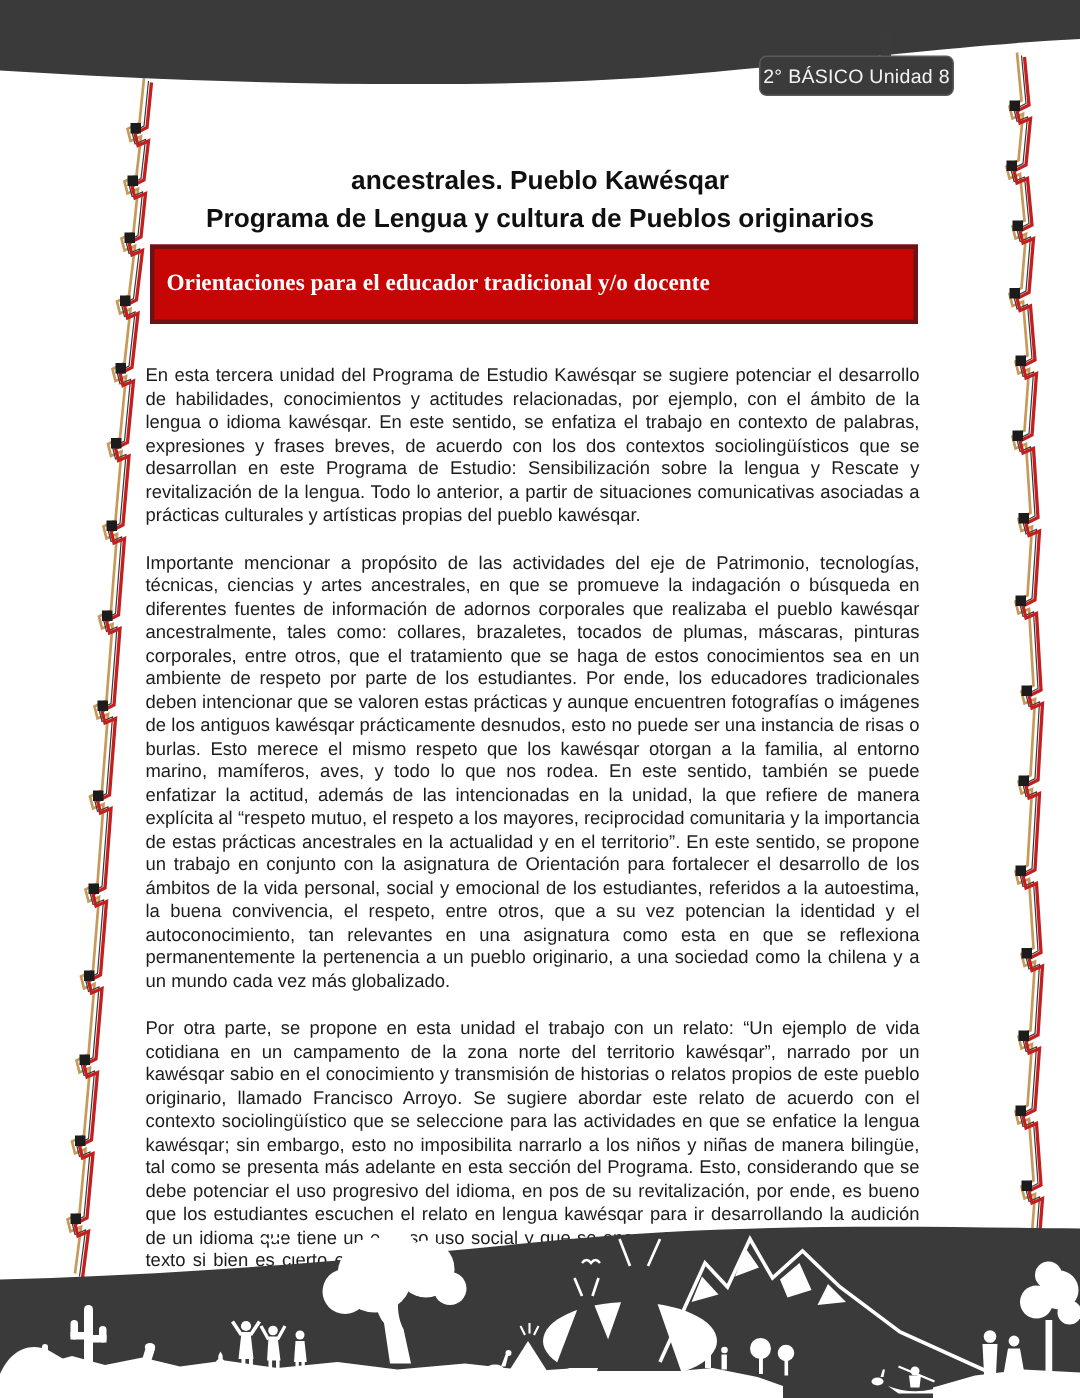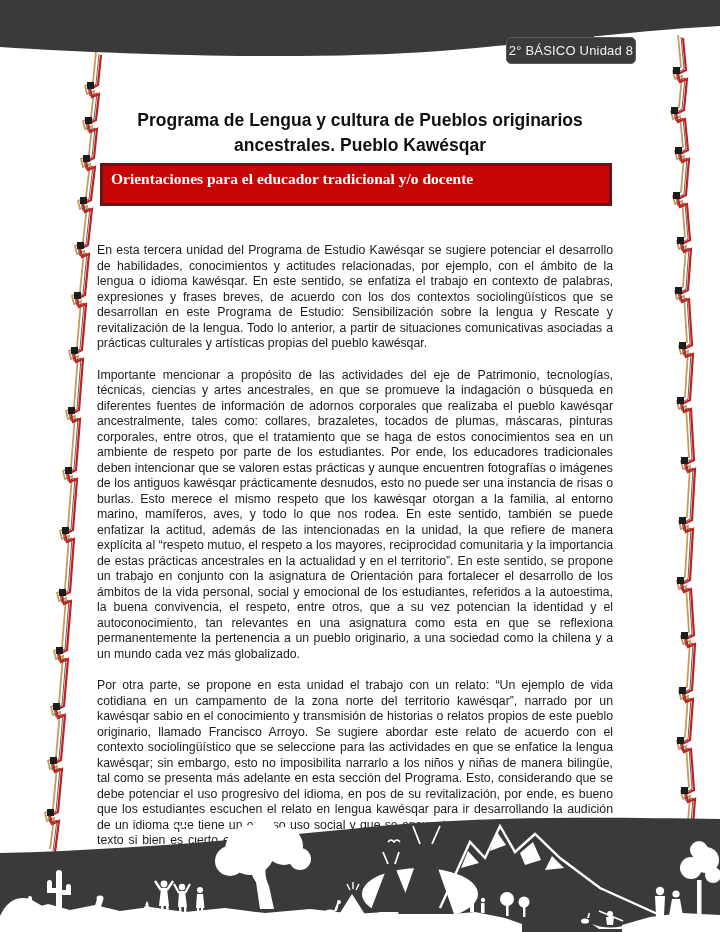--- a/index.html
+++ b/index.html
@@ -17,21 +17,21 @@
   .badge-stem{position:absolute;top:22px;left:587px;width:7px;height:17px;background:#3b3b3b;z-index:3;}
   .side-borders{position:absolute;top:0;left:0;width:720px;height:932px;z-index:1;}
   .page-title{
     position:absolute;top:108px;left:100px;width:520px;z-index:2;
     text-align:center;font-weight:bold;font-size:17.5px;line-height:25px;color:#101010;
   }
   .section-banner{
     position:absolute;top:163px;left:100px;width:498px;height:33px;z-index:2;
     background:#c60505;border:3px solid #6e1315;
     color:#ffffff;font-family:"Liberation Serif",serif;font-weight:bold;font-size:15.5px;
-    padding:4px 0 0 8px;
+    padding:14px 0 0 8px;
   }
   .page-text{
     position:absolute;top:227px;left:97px;width:516px;z-index:2;
     font-size:12.3px;line-height:15.5px;color:#1c1c1c;text-align:justify;
   }
   .page-text p{margin:16px 0 16px 0;}
   .bottom-scene{position:absolute;left:0;top:812px;width:720px;height:120px;z-index:3;}
 </style>
 </head>
 <body>
@@ -89,22 +89,22 @@
 
 <svg class="top-wave" viewBox="0 0 720 70" xmlns="http://www.w3.org/2000/svg">
   <path d="M0,0 H720 V26 C640,30 560,41 440,51 C320,60 140,56 0,47 Z" fill="#3a3a3a"></path>
 </svg>
 <div class="badge-stem"></div>
 <div class="unit-badge">
   <span>2° BÁSICO Unidad 8</span>
 </div>
 
 <div class="page-title">
+  <div>ancestrales. Pueblo Kawésqar</div>
   <div>Programa de Lengua y cultura de Pueblos originarios</div>
-  <div>ancestrales. Pueblo Kawésqar</div>
 </div>
 
 <div class="section-banner">
   <span>Orientaciones para el educador tradicional y/o docente</span>
 </div>
 
 <div class="page-text">
   <p>En esta tercera unidad del Programa de Estudio Kawésqar se sugiere potenciar el desarrollo de habilidades, conocimientos y actitudes relacionadas, por ejemplo, con el ámbito de la lengua o idioma kawésqar. En este sentido, se enfatiza el trabajo en contexto de palabras, expresiones y frases breves, de acuerdo con los dos contextos sociolingüísticos que se desarrollan en este Programa de Estudio: Sensibilización sobre la lengua y Rescate y revitalización de la lengua. Todo lo anterior, a partir de situaciones comunicativas asociadas a prácticas culturales y artísticas propias del pueblo kawésqar.</p>
   <p>Importante mencionar a propósito de las actividades del eje de Patrimonio, tecnologías, técnicas, ciencias y artes ancestrales, en que se promueve la indagación o búsqueda en diferentes fuentes de información de adornos corporales que realizaba el pueblo kawésqar ancestralmente, tales como: collares, brazaletes, tocados de plumas, máscaras, pinturas corporales, entre otros, que el tratamiento que se haga de estos conocimientos sea en un ambiente de respeto por parte de los estudiantes. Por ende, los educadores tradicionales deben intencionar que se valoren estas prácticas y aunque encuentren fotografías o imágenes de los antiguos kawésqar prácticamente desnudos, esto no puede ser una instancia de risas o burlas. Esto merece el mismo respeto que los kawésqar otorgan a la familia, al entorno marino, mamíferos, aves, y todo lo que nos rodea. En este sentido, también se puede enfatizar la actitud, además de las intencionadas en la unidad, la que refiere de manera explícita al “respeto mutuo, el respeto a los mayores, reciprocidad comunitaria y la importancia de estas prácticas ancestrales en la actualidad y en el territorio”. En este sentido, se propone un trabajo en conjunto con la asignatura de Orientación para fortalecer el desarrollo de los ámbitos de la vida personal, social y emocional de los estudiantes, referidos a la autoestima, la buena convivencia, el respeto, entre otros, que a su vez potencian la identidad y el autoconocimiento, tan relevantes en una asignatura como esta en que se reflexiona permanentemente la pertenencia a un pueblo originario, a una sociedad como la chilena y a un mundo cada vez más globalizado.</p>
   <p>Por otra parte, se propone en esta unidad el trabajo con un relato: “Un ejemplo de vida cotidiana en un campamento de la zona norte del territorio kawésqar”, narrado por un kawésqar sabio en el conocimiento y transmisión de historias o relatos propios de este pueblo originario, llamado Francisco Arroyo. Se sugiere abordar este relato de acuerdo con el contexto sociolingüístico que se seleccione para las actividades en que se enfatice la lengua kawésqar; sin embargo, esto no imposibilita narrarlo a los niños y niñas de manera bilingüe, tal como se presenta más adelante en esta sección del Programa. Esto, considerando que se debe potenciar el uso progresivo del idioma, en pos de su revitalización, por ende, es bueno que los estudiantes escuchen el relato en lengua kawésqar para ir desarrollando la audición de un idioma que tiene un escaso uso social y que se encuentra en “peligro de extinción”. El texto si bien es cierto es extenso, se puede trabajar por partes, sobre todo si se aborda de manera bilingüe, y más aún si los estudiantes no están habituados a la lengua kawésqar. En este sentido el paso a paso es fundamental para ir introduciendo a los niños y niñas en el idioma kawésqar,</p>

